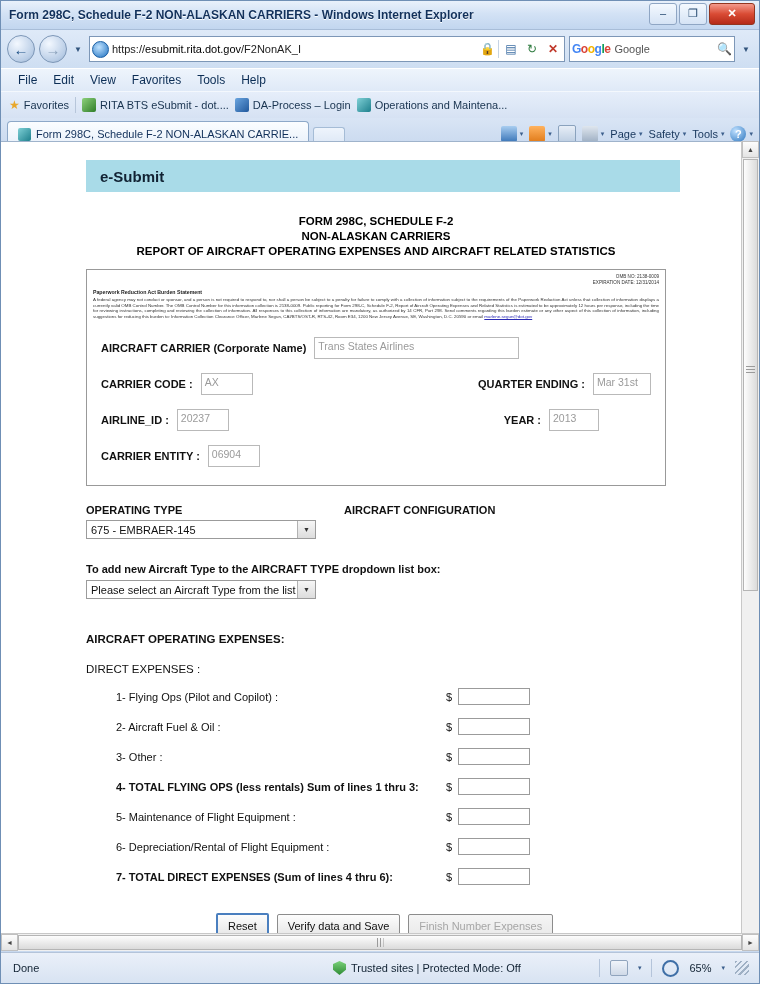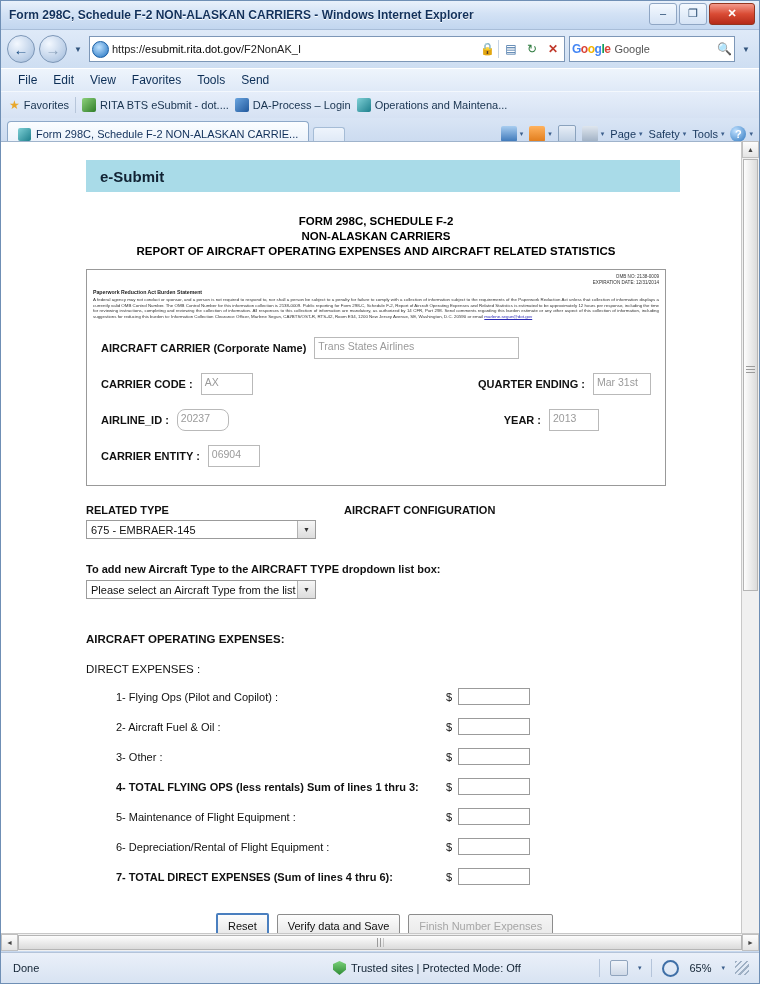--- a/index.html
+++ b/index.html
@@ -315,21 +315,21 @@
     height: 22px;
     line-height: 16px;
     font-size: 10.5px;
     color: #9a9a9a;
     padding: 0 3px;
     box-sizing: border-box;
   }
   .in-corp { width: 205px; margin-left: 8px; }
   .in-code { width: 52px; margin-left: 8px; }
   .in-quarter { width: 58px; margin-left: 8px; }
-  .in-airline { width: 52px; margin-left: 8px; border-radius: 8px; }
+  .in-airline { width: 52px; margin-left: 8px; }
   .in-year { width: 50px; margin-left: 8px; }
   .in-entity { width: 52px; margin-left: 8px; }
   .col-right { margin-left: auto; display: flex; align-items: center; }
   .col-right .fld-label { margin-right: 0; }
   .spacer-mid { width: 52px; }
   
   .sel-row {
     display: flex;
     margin-top: 18px;
   }
@@ -568,21 +568,21 @@
     </div>
     <div class="dropdown-caret">▼</div>
   </div>
 
   <div class="menubar">
     <span>File</span>
     <span>Edit</span>
     <span>View</span>
     <span>Favorites</span>
     <span>Tools</span>
-    <span>Send</span>
+    <span>Help</span>
   </div>
 
   <div class="favbar">
     <div class="fav-item">
       <span class="star">★</span>
       <span>Favorites</span>
     </div>
     <span class="fav-sep"></span>
     <div class="fav-item">
       <span class="favicon green"></span>
@@ -686,21 +686,21 @@
               </span>
             </div>
             <div class="fld-row" style="margin-bottom:0">
               <span class="fld-label">CARRIER ENTITY :</span>
               <span class="txt-input in-entity">06904</span>
             </div>
           </div>
 
           <div class="sel-row">
             <div class="sel-group">
-              <div class="sel-label">RELATED TYPE</div>
+              <div class="sel-label">OPERATING TYPE</div>
               <div class="select sel-type">
                 <span>675 - EMBRAER-145</span>
                 <span class="arrow">▼</span>
               </div>
             </div>
             <div class="sel-group" style="margin-left:28px">
               <div class="sel-label">AIRCRAFT CONFIGURATION</div>
             </div>
           </div>
 

